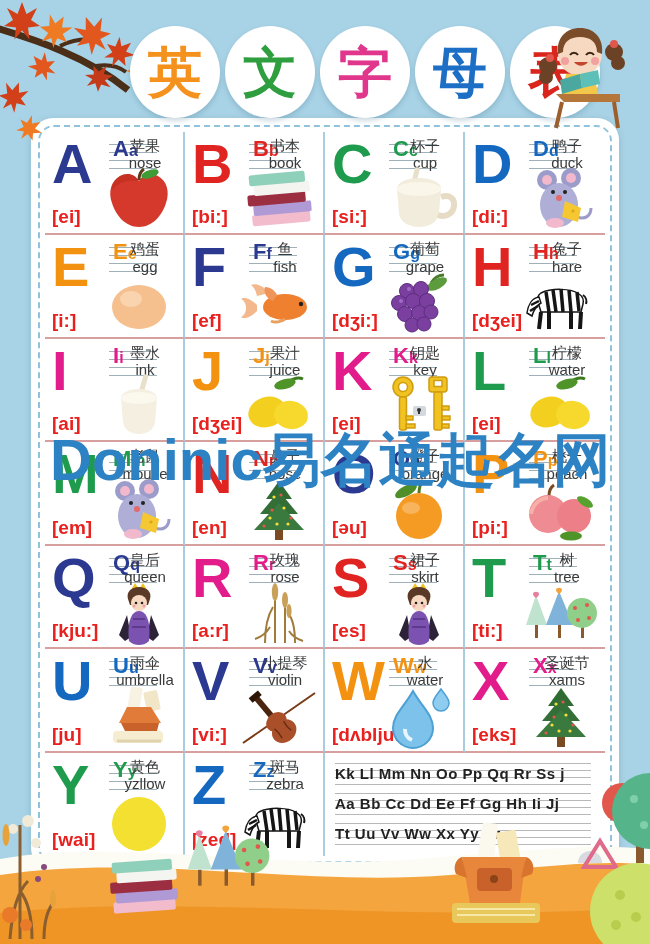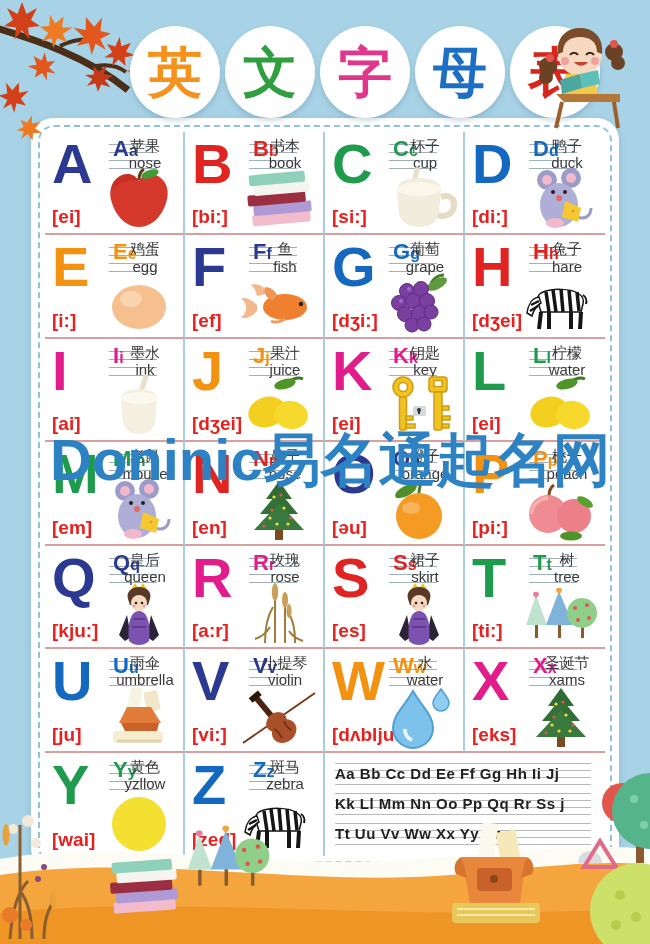--- a/index.html
+++ b/index.html
@@ -735,22 +735,22 @@
                 <path d="M20 41l-2 17M28 41v17M50 41v17M60 41l-1 17" stroke-width="4"></path>
                 <path d="M18 26c-7 1-11 8-12 16l5 3c2-7 5-11 9-13z" fill="#fff" stroke-width="1.5"></path>
                 <path d="M10 34l8-4M9 40l8-5" stroke-width="2.5"></path>
                 <path d="M62 24c3 2 4 6 3 9" fill="none" stroke-width="2"></path>
               </g>
             </svg></div>
   </div>
 
   <div class="cell alpha-cell col4 row7">
     <div class="alines">
+      <div class="aline">Kk Ll Mm Nn Oo Pp Qq Rr Ss j</div>
       <div class="aline">Aa Bb Cc Dd Ee Ff Gg Hh Ii Jj</div>
-      <div class="aline">Kk Ll Mm Nn Oo Pp Qq Rr Ss j</div>
       <div class="aline">Tt Uu Vv Ww Xx Yy Zz</div>
     </div>
   </div>
 </div>
   </div>
 </div>
 
 <div class="watermark" style="color: rgb(45, 130, 196); margin-left: 16px;">Doninic易名通起名网</div>
 
 <svg class="footer" width="650" height="185" viewBox="0 0 650 185">

